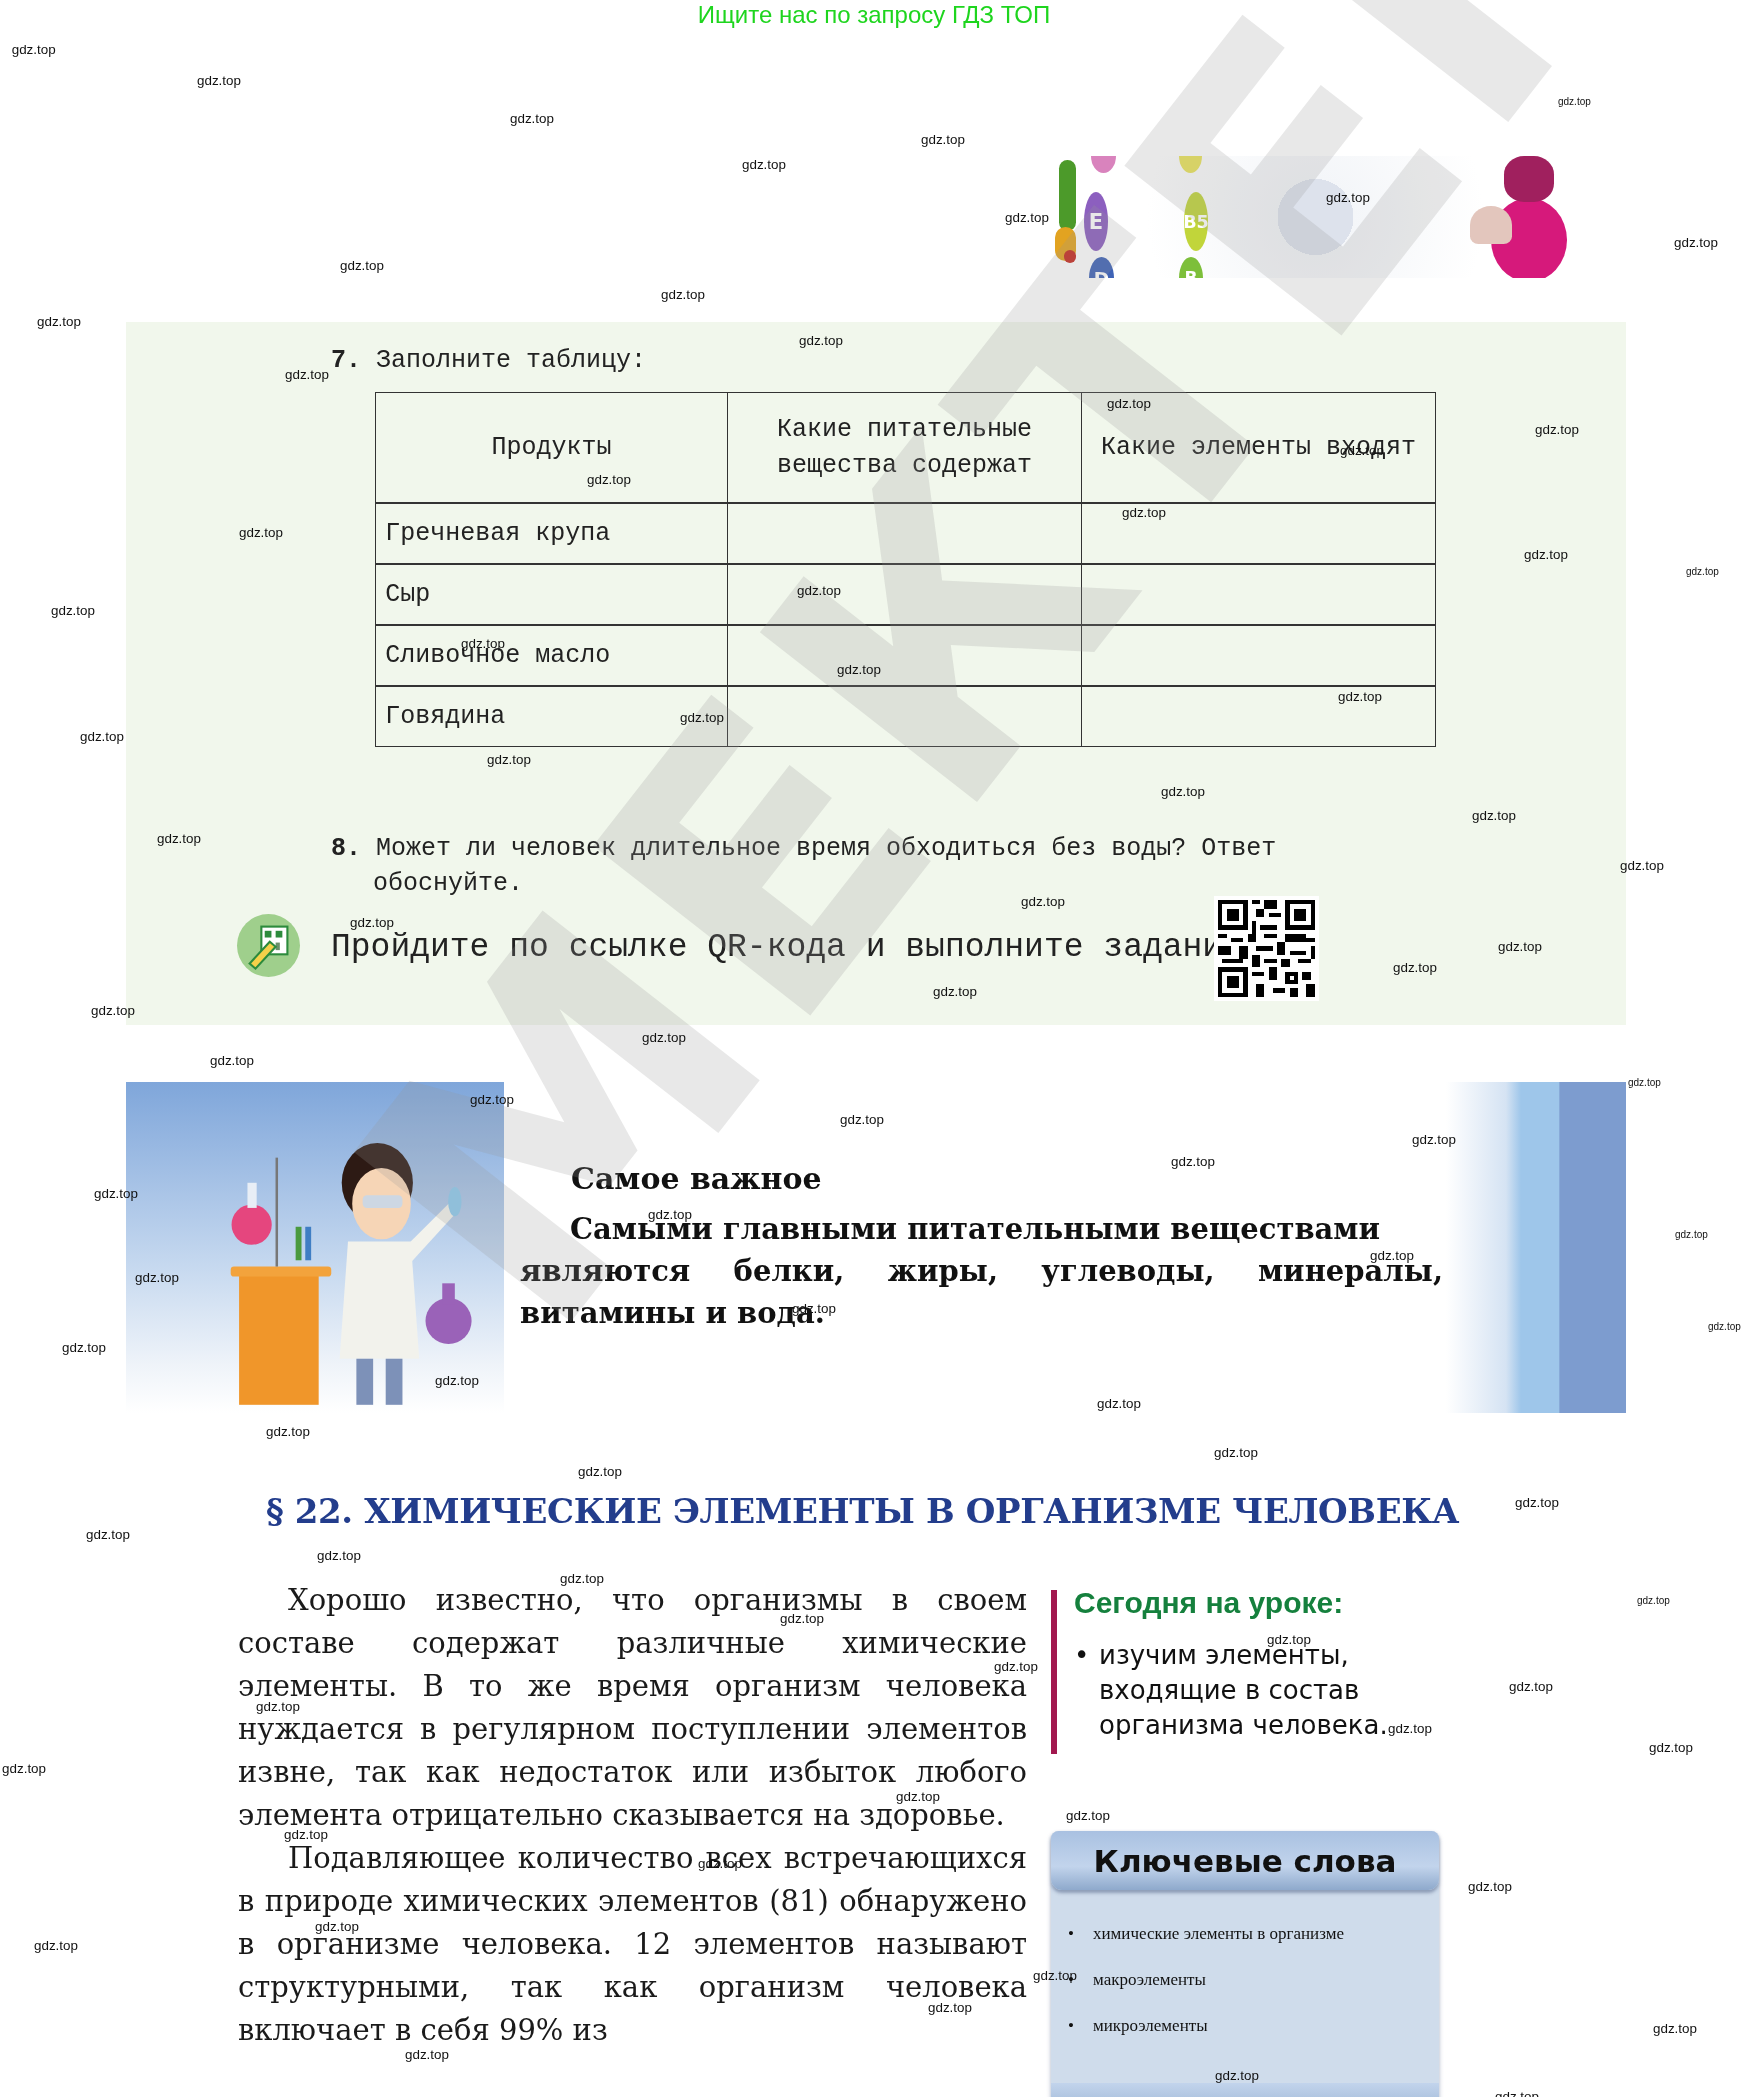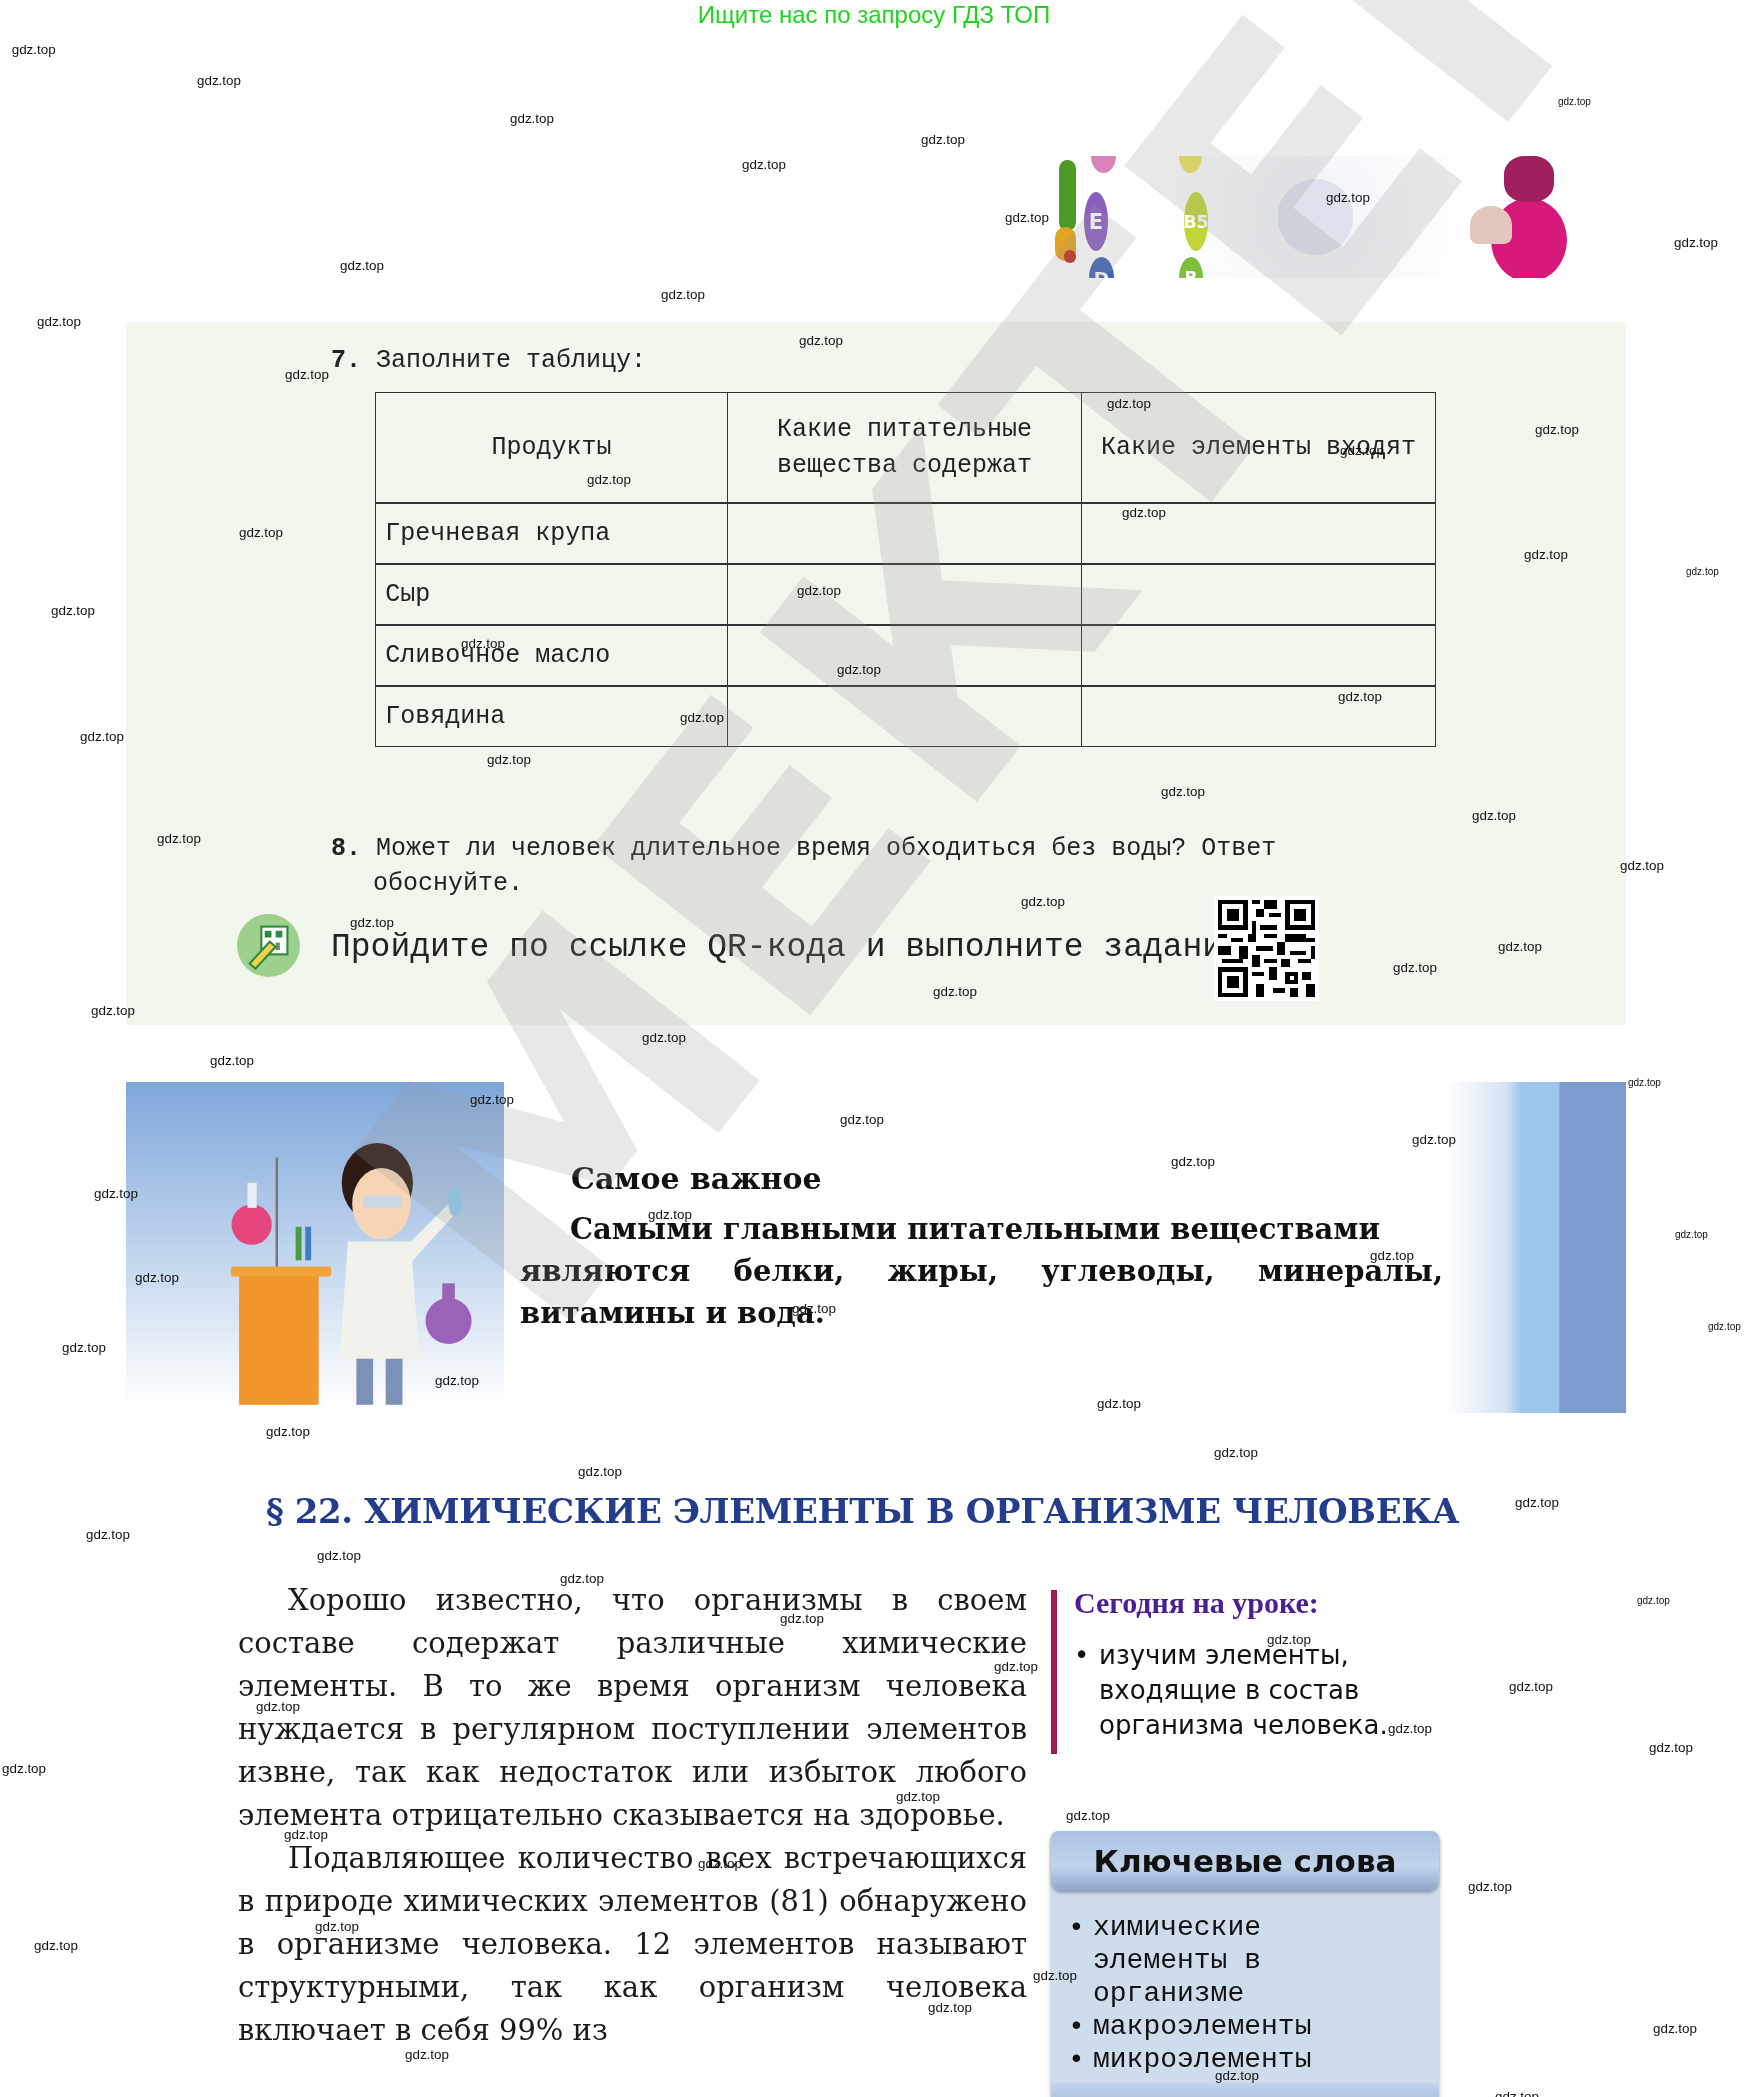--- a/index.html
+++ b/index.html
@@ -51,35 +51,35 @@
   .sec-title { left: 266px; top: 1491px; font-family: "DejaVu Serif", "Liberation Serif", serif; font-weight: bold; font-size: 34px;
     color: #233d8c; letter-spacing: -0.4px; }
 
   
   .body-text { left: 238px; top: 1579px; width: 789px; font-family: "DejaVu Serif", "Liberation Serif", serif;
     font-size: 29px; line-height: 43px; color: #1a1a1a; text-align: justify; }
   .body-text p { margin: 0; text-indent: 50px; }
 
   
   .today-bar { left: 1051px; top: 1590px; width: 5.9px; height: 164px; background: #a2184f; }
-  .today-title { left: 1074px; top: 1586px; font-family: Liberation Serif, serif; font-weight: bold; font-size: 30px; color: #4c1d95; }
+  .today-title { left: 1074px; top: 1586px; font-family: Liberation Sans, sans-serif; font-weight: bold; font-size: 30px; color: #15803d; }
   .today-list { left: 1074px; top: 1638px; width: 378px; font-family: "DejaVu Sans", sans-serif; font-size: 26px; line-height: 35px; color: #111;
     list-style: none; margin: 0; padding: 0; }
   .today-list li { position: relative; padding-left: 25px; }
   .today-list li::before { content: "•"; position: absolute; left: 0; }
 
   
   .kw-box { left: 1051px; top: 1831px; width: 388px; height: 281px; border-radius: 7.6px;
     background: #cfdceb; box-shadow: 0 3.4px 4.2px rgba(80,100,140,0.5); }
   .kw-head { position: absolute; left: 0; top: 0; width: 388px; height: 59px; border-radius: 7.6px 7.6px 11px 11px;
     background: linear-gradient(180deg, #a9c1e1 0%, #c2d4ec 60%, #8ea9cc 100%); box-shadow: 0 2.5px 3.4px rgba(60,80,120,0.45);
     display: flex; align-items: center; justify-content: center; font-family: "DejaVu Sans", sans-serif; font-weight: bold;
     font-size: 31px; color: #111; text-align: right; }
   .kw-list { position: absolute; left: 17px; top: 80px; margin: 0; padding: 0; list-style: none;
-    font-family: Liberation Mono, monospace; font-size: 28px; line-height: 33px; color: #111; }
+    font-family: Liberation Serif, serif; font-size: 17px; line-height: 46px; color: #111; }
   .kw-list li { position: relative; padding-left: 25px; }
   .kw-list li::before { content: "•"; position: absolute; left: 0; }
   .kw-foot { position: absolute; left: 0; bottom: 0; width: 388px; height: 29px; border-radius: 0 0 7.6px 7.6px;
     background: linear-gradient(180deg, #c2d4ec 0%, #9fb7d6 100%); }
 
   
   .wm { position: absolute; font-family: "Liberation Sans", sans-serif; font-size: 13.4px; color: #111; white-space: nowrap; }
   .big-wm { left: 273px; top: 1133px; font-family: "DejaVu Sans", sans-serif; font-weight: bold; font-size: 378px;
     color: rgba(150,150,150,0.22); transform: rotate(-52deg); transform-origin: left top; letter-spacing: 12.6px; white-space: nowrap; pointer-events: none; }
 </style>

